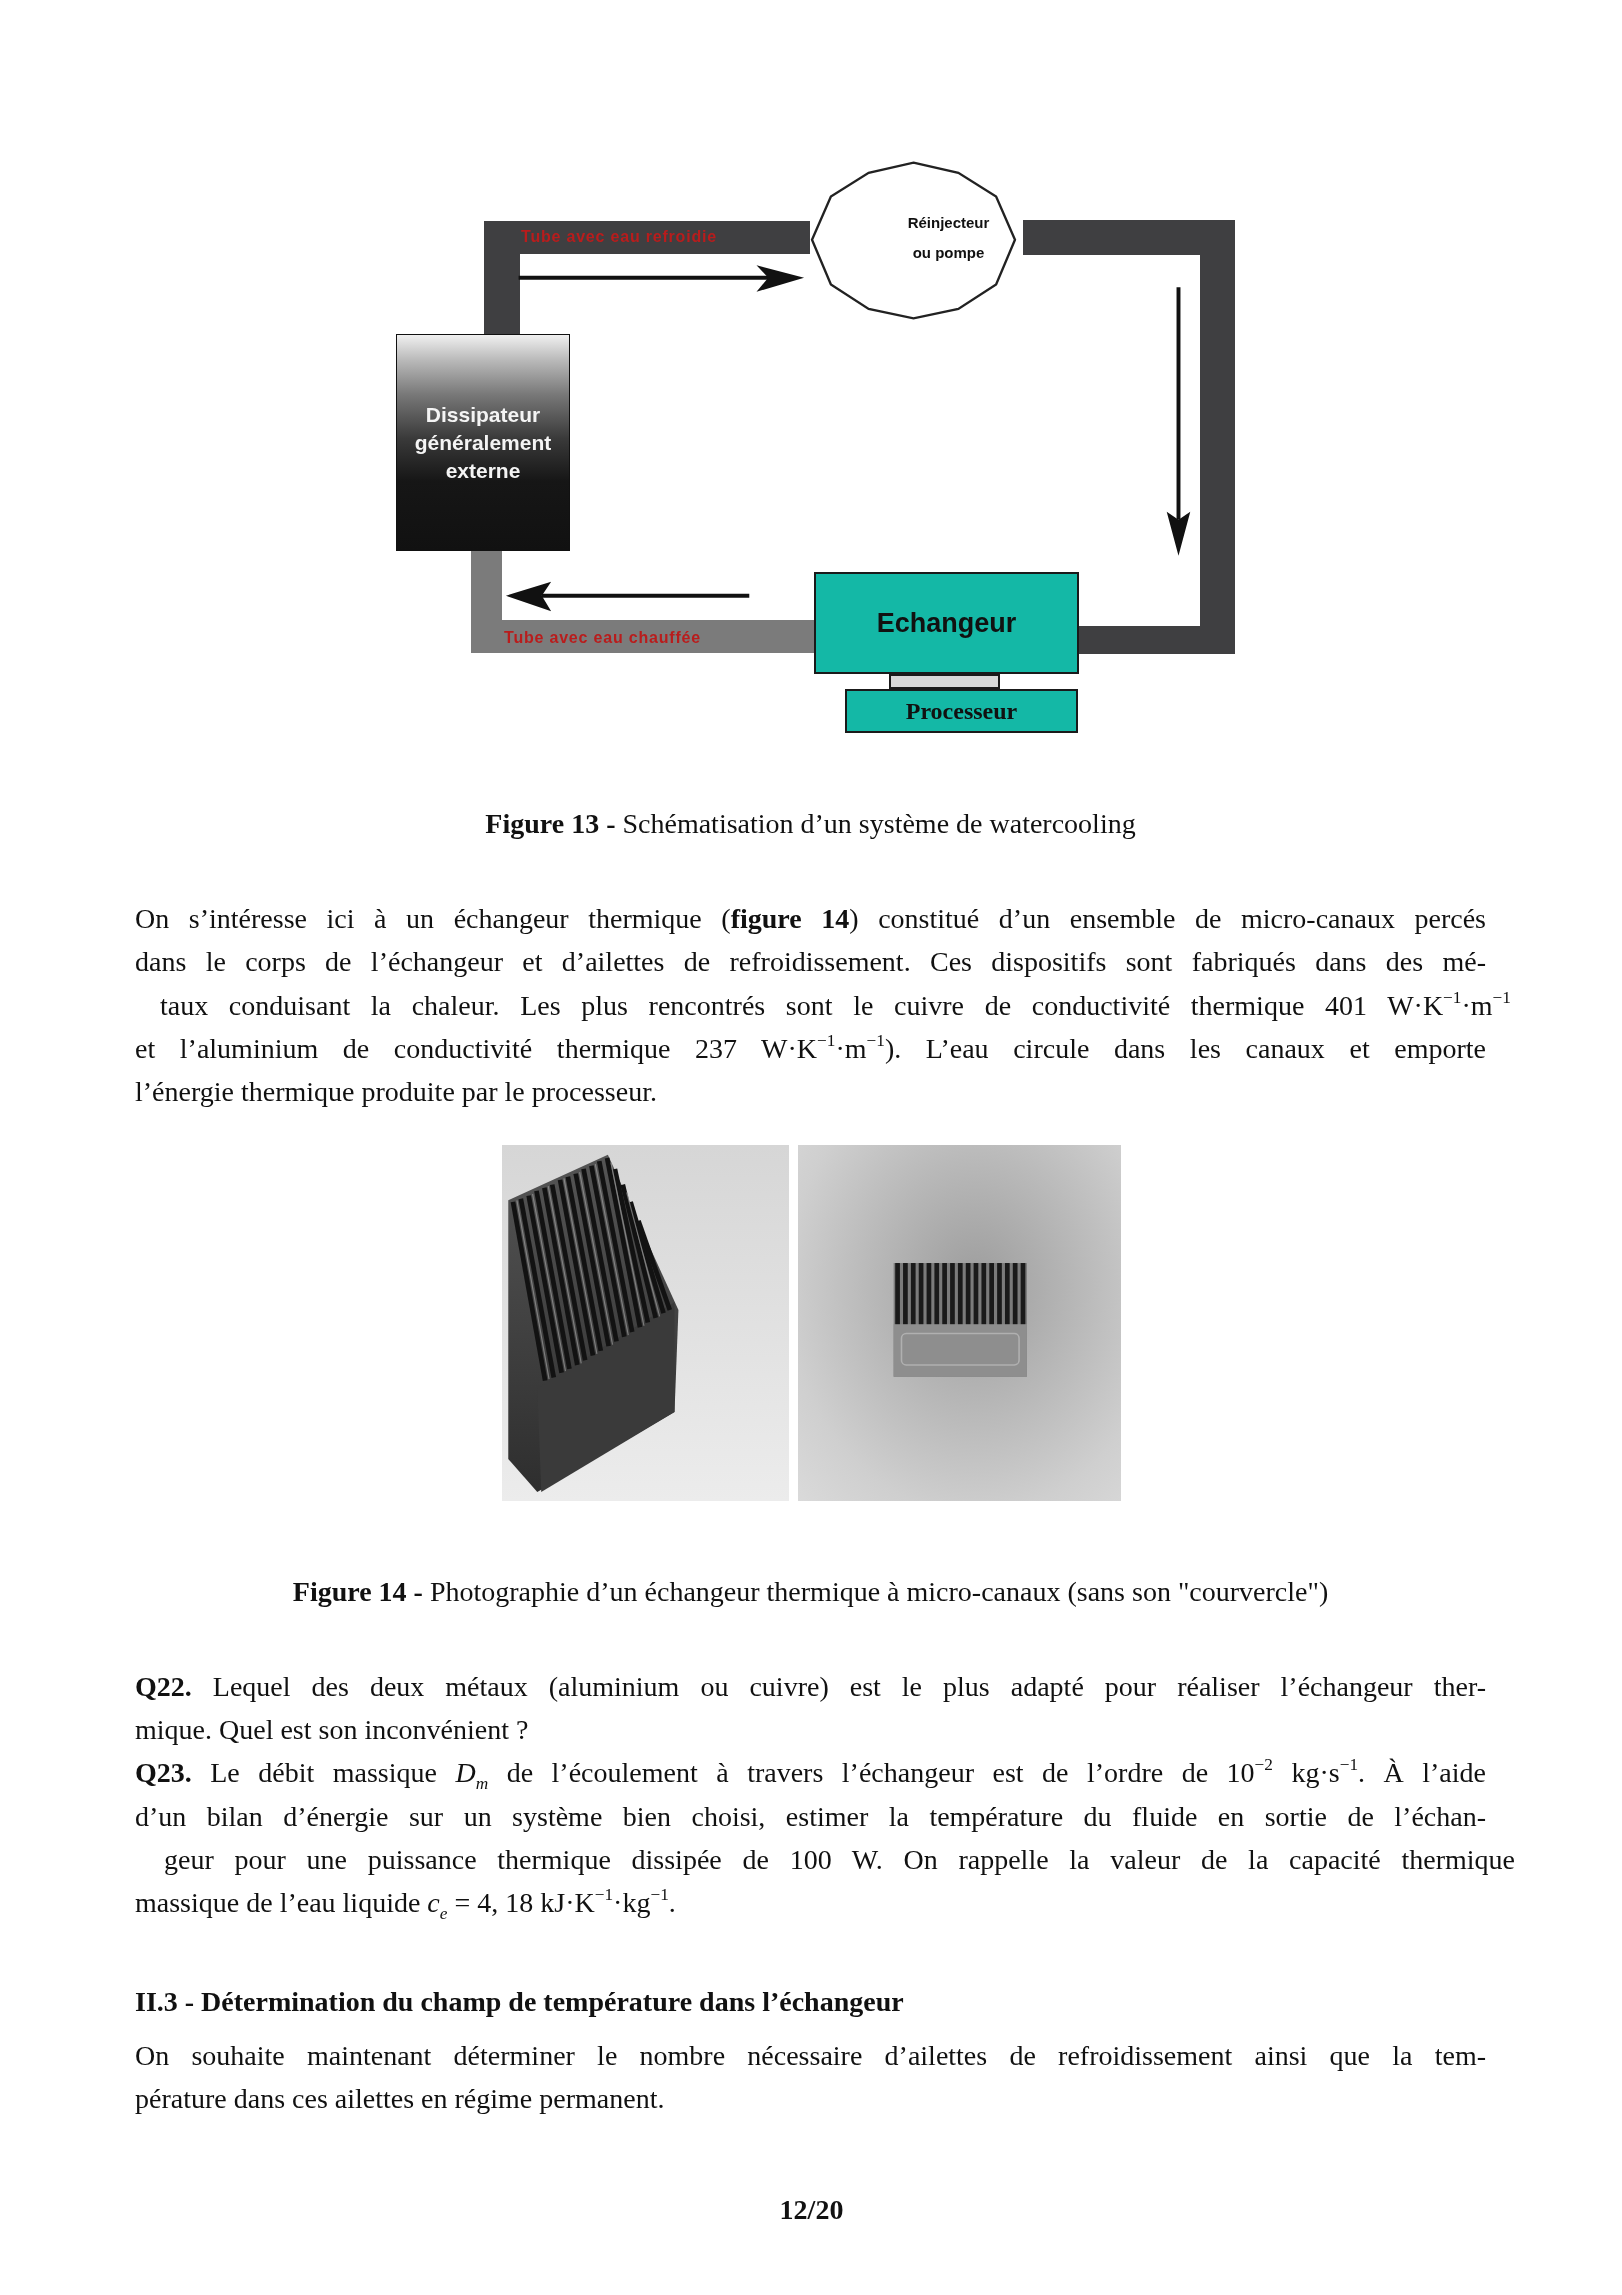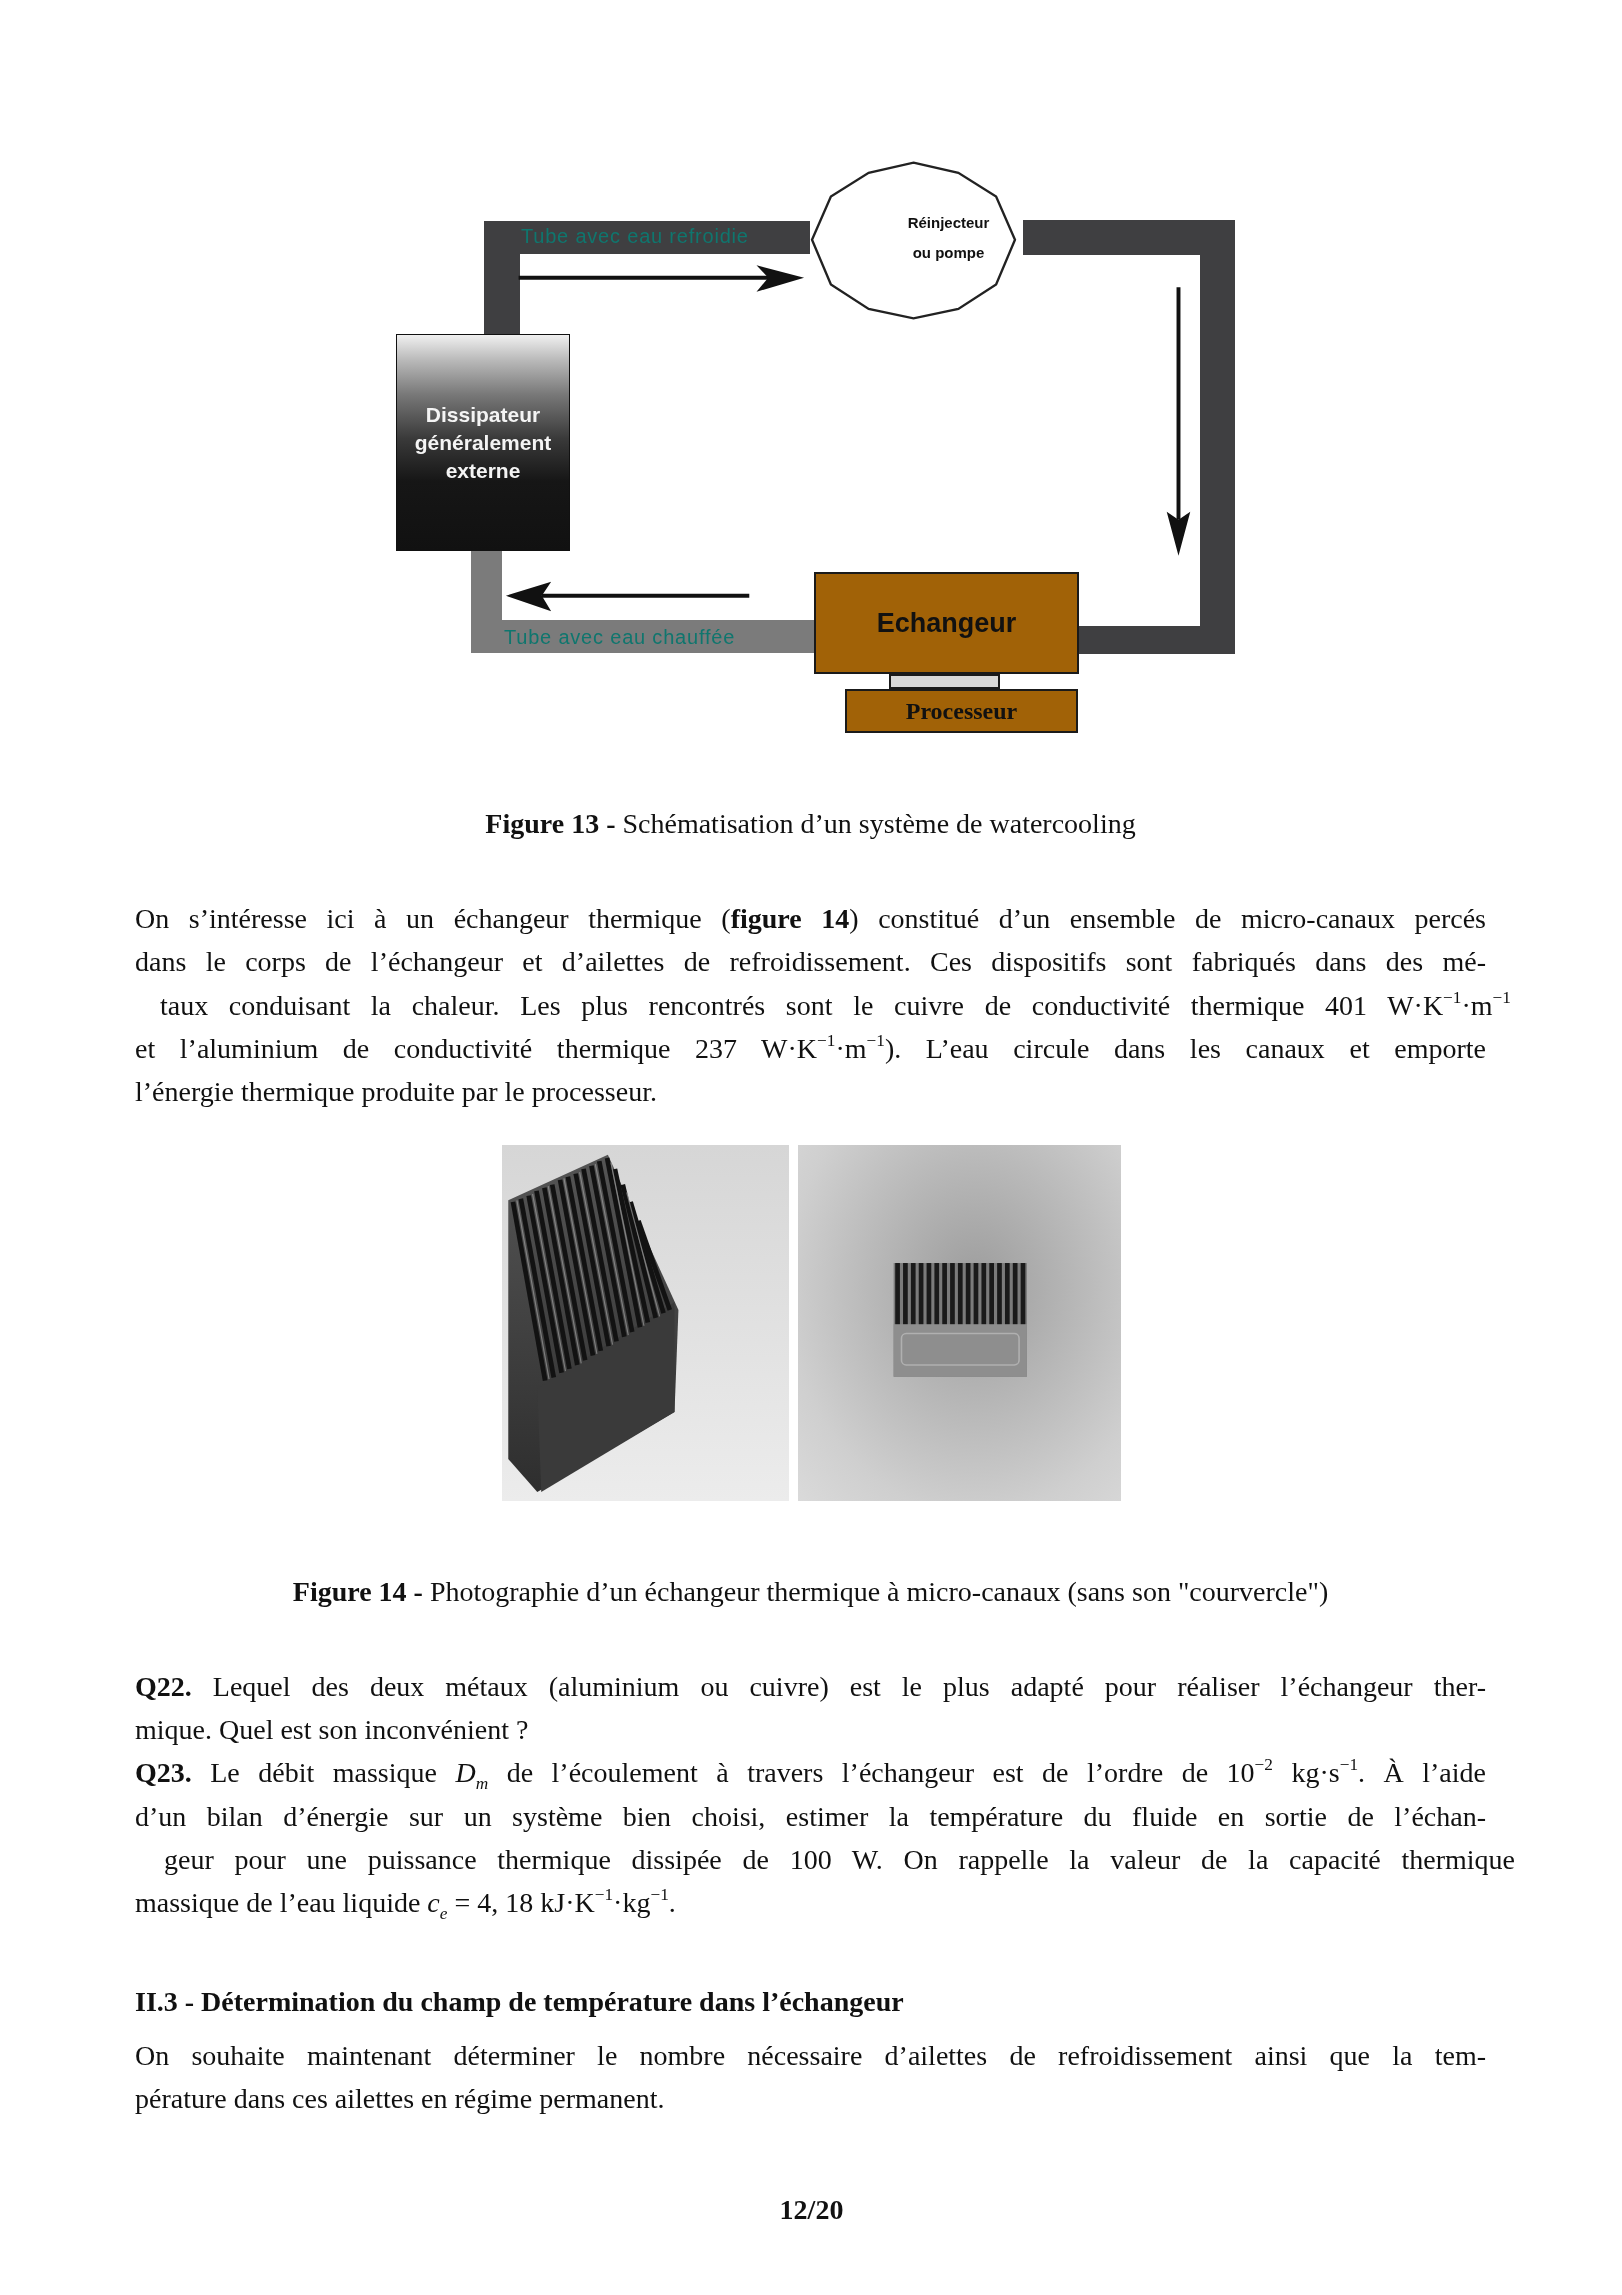--- a/index.html
+++ b/index.html
@@ -11,23 +11,23 @@
   .just { text-align:justify; text-align-last:justify; }
   .center { text-align:center; }
   sup { font-size:17.3px; line-height:0; position:relative; top:-1.6px; vertical-align:super; }
   sub { font-size:17.3px; line-height:0; vertical-align:sub; }
   b { font-weight:bold; }
   i { font-style:italic; }
 
   
   .tube-dark { background:#3f3f41; position:absolute; }
   .tube-grey { background:#7b7b7b; position:absolute; }
-  .tube-label { position:absolute; color:#0f766e; font-family:"Liberation Sans", "DejaVu Sans", sans-serif;
-                font-weight:normal; font-size:20px; letter-spacing:0.8px; white-space:nowrap; line-height:23.6px; }
-  .box { position:absolute; background:#a16207; border:2.4px solid #1a1a1a; box-sizing:border-box;
+  .tube-label { position:absolute; color:#b91c1c; font-family:"Liberation Sans", "DejaVu Sans", sans-serif;
+                font-weight:bold; font-size:16px; letter-spacing:0.8px; white-space:nowrap; line-height:23.6px; }
+  .box { position:absolute; background:#14b8a6; border:2.4px solid #1a1a1a; box-sizing:border-box;
          display:flex; align-items:center; justify-content:center; }
   .sans-bold { font-family:"Liberation Sans", "DejaVu Sans", sans-serif; font-weight:bold; }
   .dissip { position:absolute; box-sizing:border-box; border:1.6px solid #111;
             background:linear-gradient(to bottom, #f0f0f0 0%, #b8b8b8 12%, #777 28%, #3a3a3a 48%, #161616 68%, #111 100%);
             display:flex; align-items:center; justify-content:center; text-align:center;
             color:#f4f4f4; font-size:21px; line-height:28px; }
   .photo { position:absolute; overflow:hidden; }
 </style>
 </head>
 <body>

